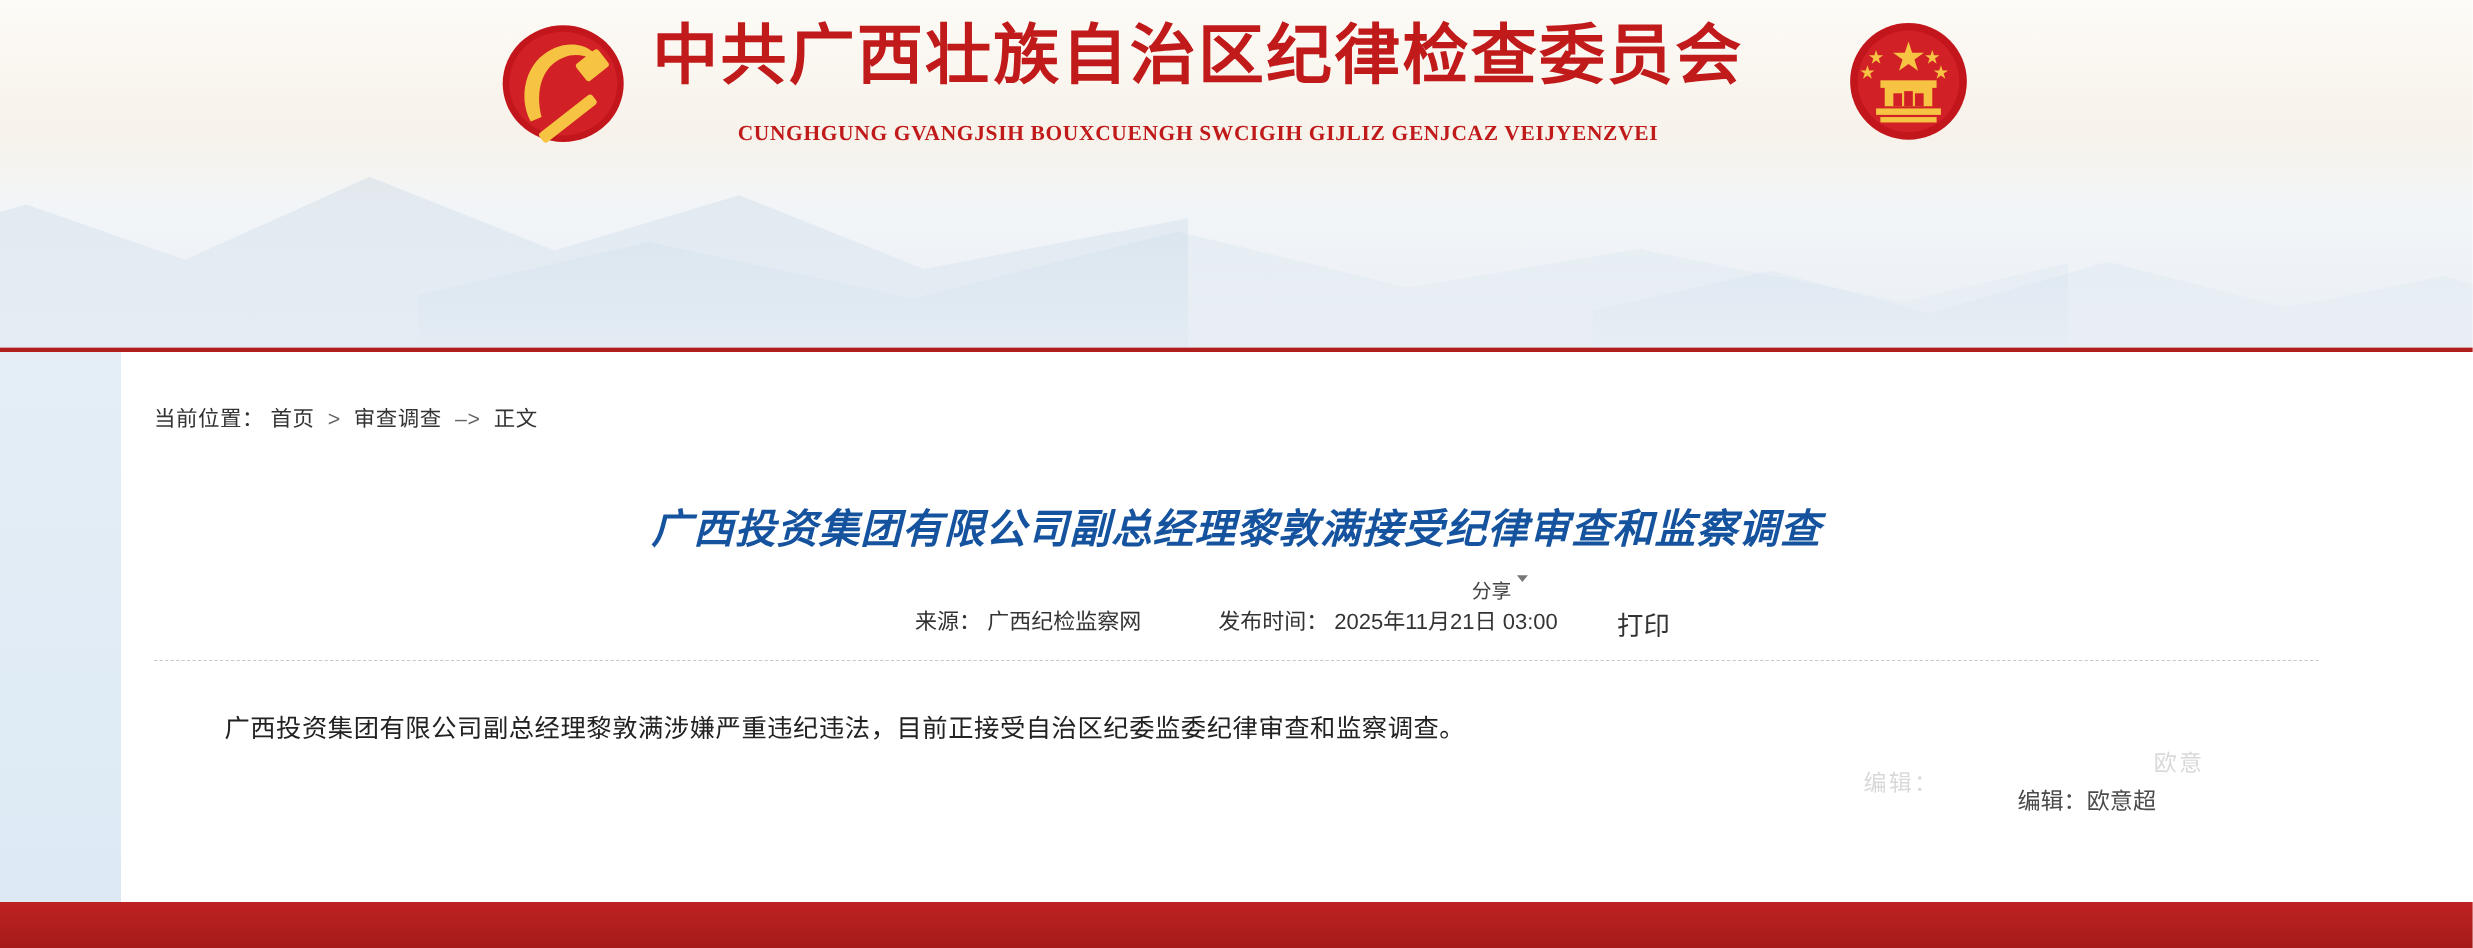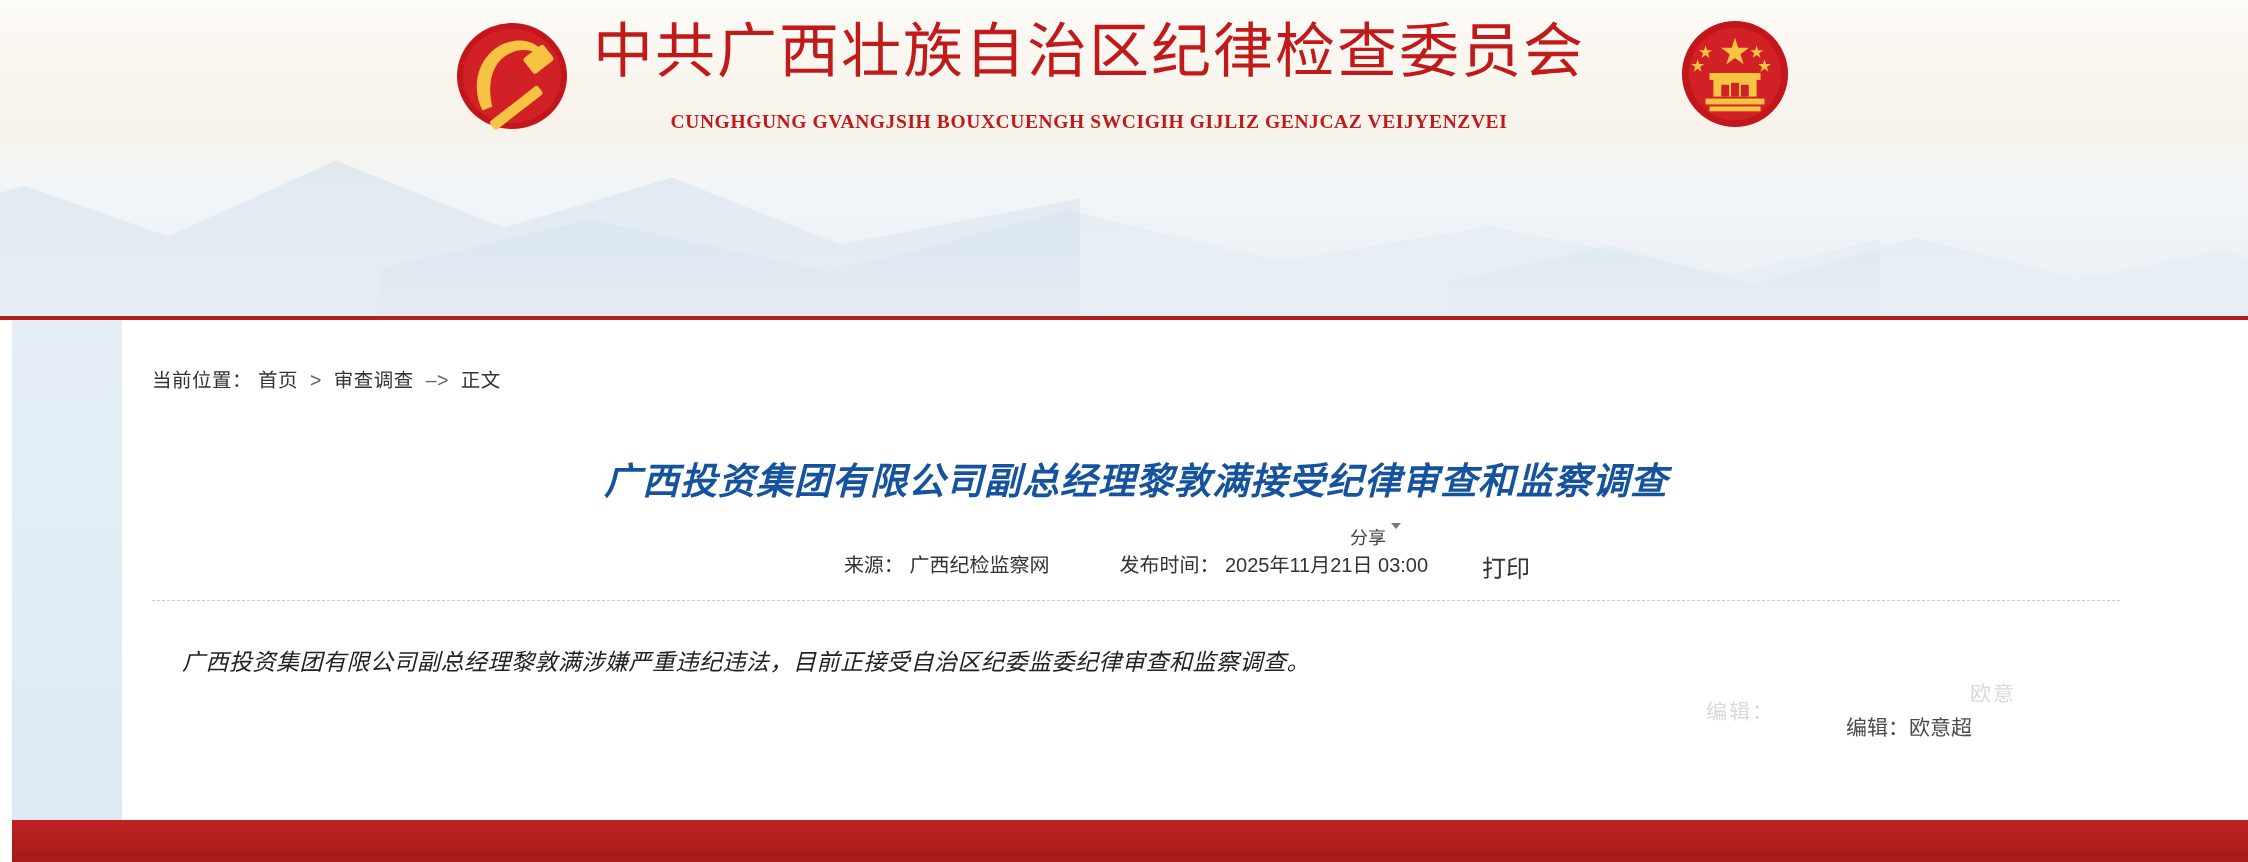--- a/index.html
+++ b/index.html
@@ -46,21 +46,21 @@
     align-items: flex-start;
     justify-content: center;
     gap: 90px;
     padding-top: 18px;
   }
 
   .org-block { display: flex; align-items: center; gap: 22px; }
   .org-text { display: flex; flex-direction: column; align-items: center; }
   .org-title {
     font-family: "DejaVu Serif", "Liberation Serif", serif;
-    font-weight: normal;
+    font-weight: bold;
     font-size: 60px;
     line-height: 1.12;
     color: #c01a1a;
     letter-spacing: 2px;
     white-space: nowrap;
   }
   .org-sub {
     margin-top: 26px;
     font-family: "Liberation Serif", serif;
     font-weight: bold;
@@ -74,21 +74,20 @@
   .emblem-party { width: 118px; height: 112px; flex: 0 0 auto; }
   .emblem-nat { width: 120px; height: 112px; flex: 0 0 auto; }
 
   
   .page {
     position: relative;
     width: 1845px;
     background:
       linear-gradient(180deg, #eef4f9 0%, #e8f0f7 100%);
     height: 542px;
-    margin-left: 12px;
   }
   .page-bg-left, .page-bg-right {
     position: absolute; top: 0; bottom: 0; width: 110px;
     background: linear-gradient(180deg,#e5eef6,#dce9f4);
   }
   .page-bg-left { left: 0; }
   .page-bg-right { right: 0; }
 
   .content-card {
     position: absolute;
@@ -156,26 +155,25 @@
     color: #333;
   }
 
   .divider {
     margin: 22px 30px 0 30px;
     border-top: 1px dashed #c9c9c9;
   }
 
   .article-body {
     margin: 40px 0 0 0;
-    padding: 0 60px;
+    padding: 0 94px;
     font-size: 23px;
     line-height: 1.9;
     color: #222222;
     letter-spacing: 0.5px;
-    font-style: italic;
   }
 
   .editor-line {
     margin-top: 26px;
     padding-right: 178px;
     text-align: right;
     font-size: 21px;
     color: #4b4b4b;
     position: relative;
   }

